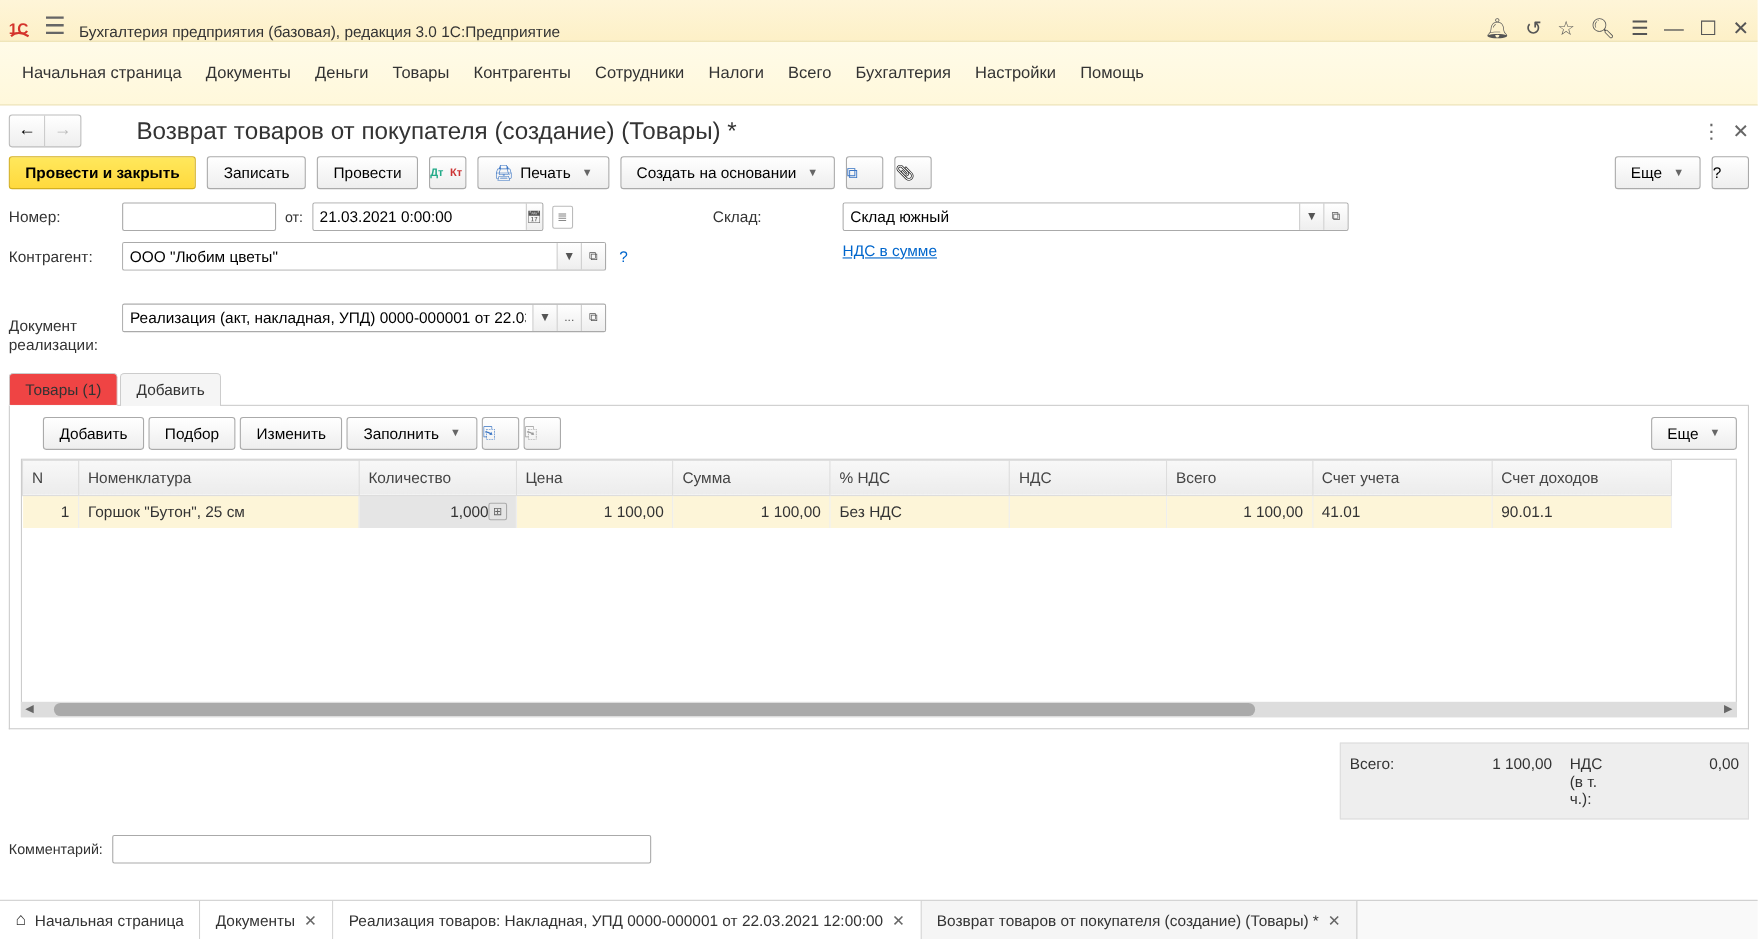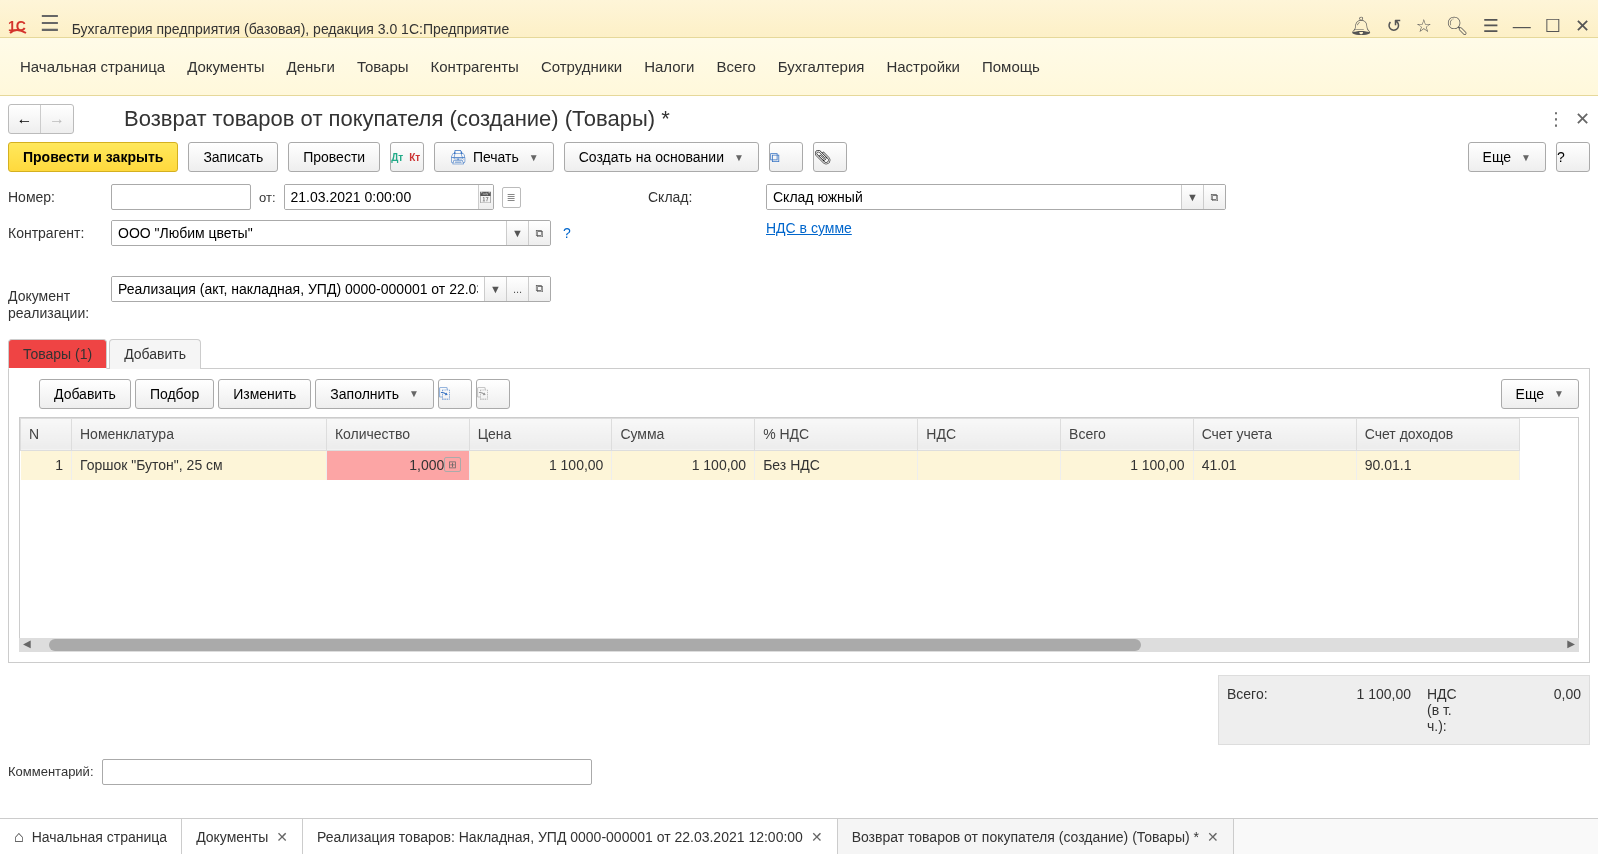--- a/index.html
+++ b/index.html
@@ -54,21 +54,21 @@
 
 .tab-content { border: 1px solid #ccc; border-top: none; padding: 10px; display: flex; flex-direction: column; }
 .tab-toolbar { display: flex; gap: 4px; margin-bottom: 8px; margin-left: 20px; }
 
 
 .table-wrap { border: 1px solid #ccc; height: 235px; overflow: auto; background: #fff; position: relative; }
 table { border-collapse: collapse; width: 1500px; font-size: 14px; }
 th { background: linear-gradient(#f8f8f8,#ececec); border: 1px solid #ddd; padding: 6px 8px; text-align: left; font-weight: normal; color: #444; height: 32px; }
 td { border-right: 1px solid #eee; padding: 6px 8px; height: 30px; }
 tr.data-row { background: #fdf5d8; }
-tr.data-row td.editing { background: #fca5a5; }
+tr.data-row td.editing { background: #e5e5e5; }
 .num-right { text-align: right; }
 .calc-icon { float: right; color: #666; border: 1px solid #aaa; padding: 1px 3px; font-size: 10px; border-radius: 2px; }
 .hscroll { height: 14px; background: #ddd; position: relative; margin-top: -14px; }
 .hscroll .thumb { position: absolute; top: 1px; left: 30px; height: 12px; width: 70%; background: #aaa; border-radius: 6px; }
 .hscroll .arrow { position: absolute; top: 0; font-size: 10px; color: #666; }
 
 
 .totals { display: flex; justify-content: flex-end; margin-top: 12px; }
 .totals-grid { display: grid; grid-template-columns: 60px 140px 50px 120px; background: #eee; border: 1px solid #ddd; font-size: 14px; }
 .totals-grid div { padding: 10px 8px; }

